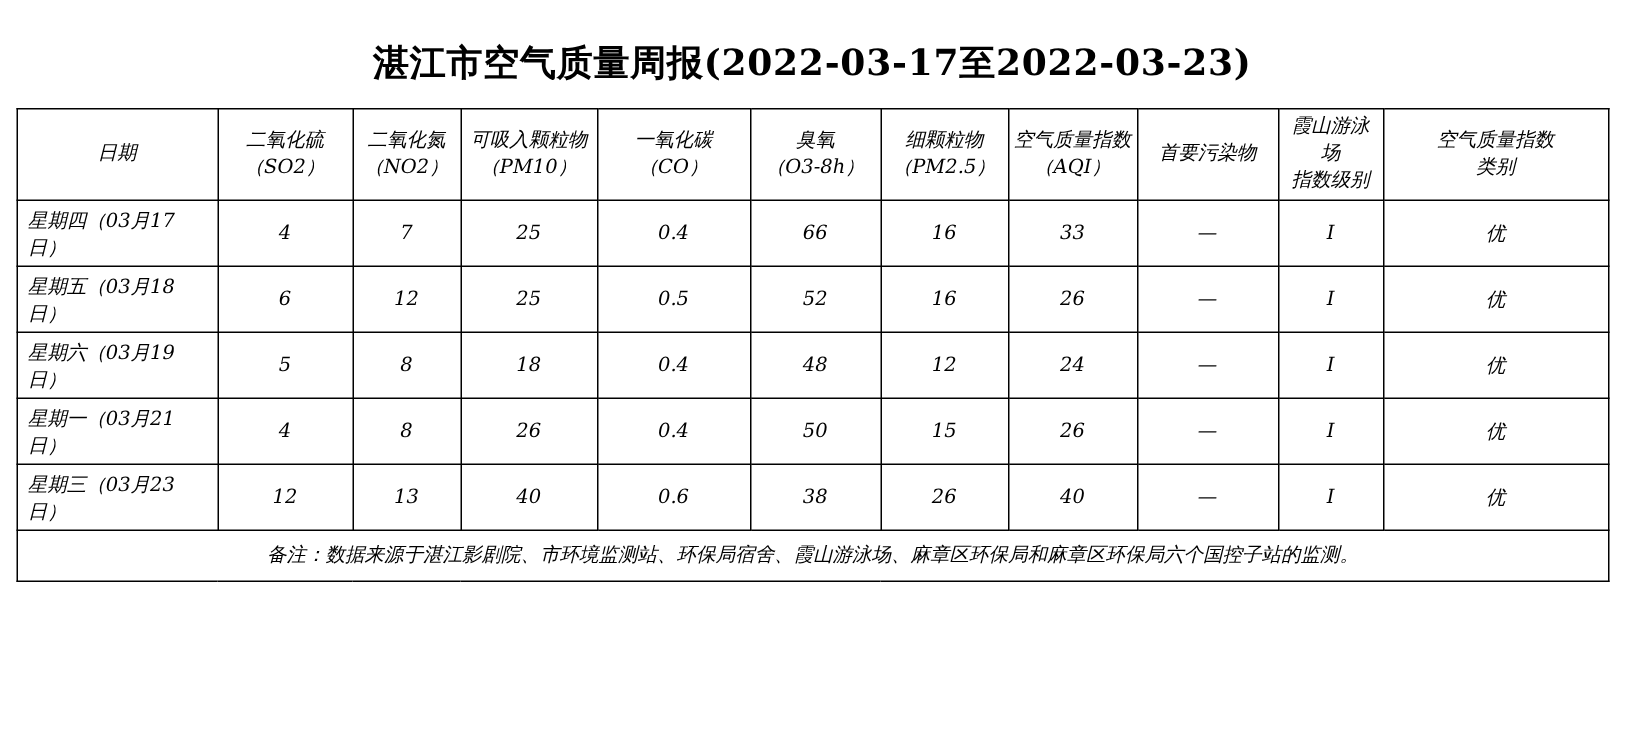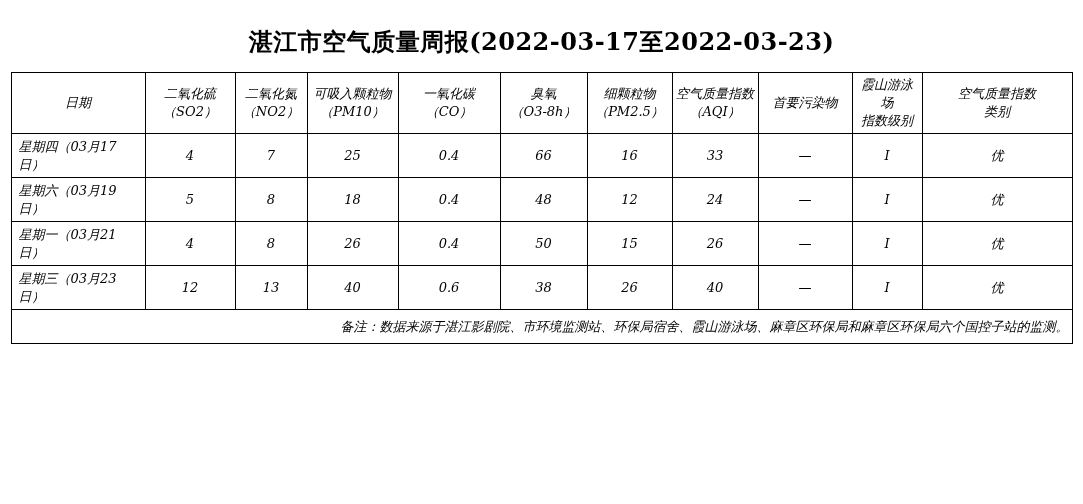--- a/index.html
+++ b/index.html
@@ -54,21 +54,21 @@
   }
   .aq-table tbody td {
     height: 44px;
   }
   .aq-table td.date-cell {
     text-align: left;
     padding-left: 7px;
   }
   .aq-table td.note-cell {
     height: 34px;
-    text-align: right;
+    text-align: center;
     vertical-align: middle;
     padding-left: 4px;
     line-height: 16px;
   }
 </style>
 </head>
 <body>
 
 <div class="page">
   <h1 class="report-title">湛江市空气质量周报(2022-03-17至2022-03-23)</h1>
@@ -119,20 +119,33 @@
         <td>25</td>
         <td>0.4</td>
         <td>66</td>
         <td>16</td>
         <td>33</td>
         <td>—</td>
         <td>I</td>
         <td>优</td>
       </tr>
       <tr>
+        <td class="date-cell">星期五（03月18日）</td>
+        <td>6</td>
+        <td>12</td>
+        <td>25</td>
+        <td>0.5</td>
+        <td>52</td>
+        <td>16</td>
+        <td>26</td>
+        <td>—</td>
+        <td>I</td>
+        <td>优</td>
+      </tr>
+      <tr>
         <td class="date-cell">星期六（03月19日）</td>
         <td>5</td>
         <td>8</td>
         <td>18</td>
         <td>0.4</td>
         <td>48</td>
         <td>12</td>
         <td>24</td>
         <td>—</td>
         <td>I</td>

